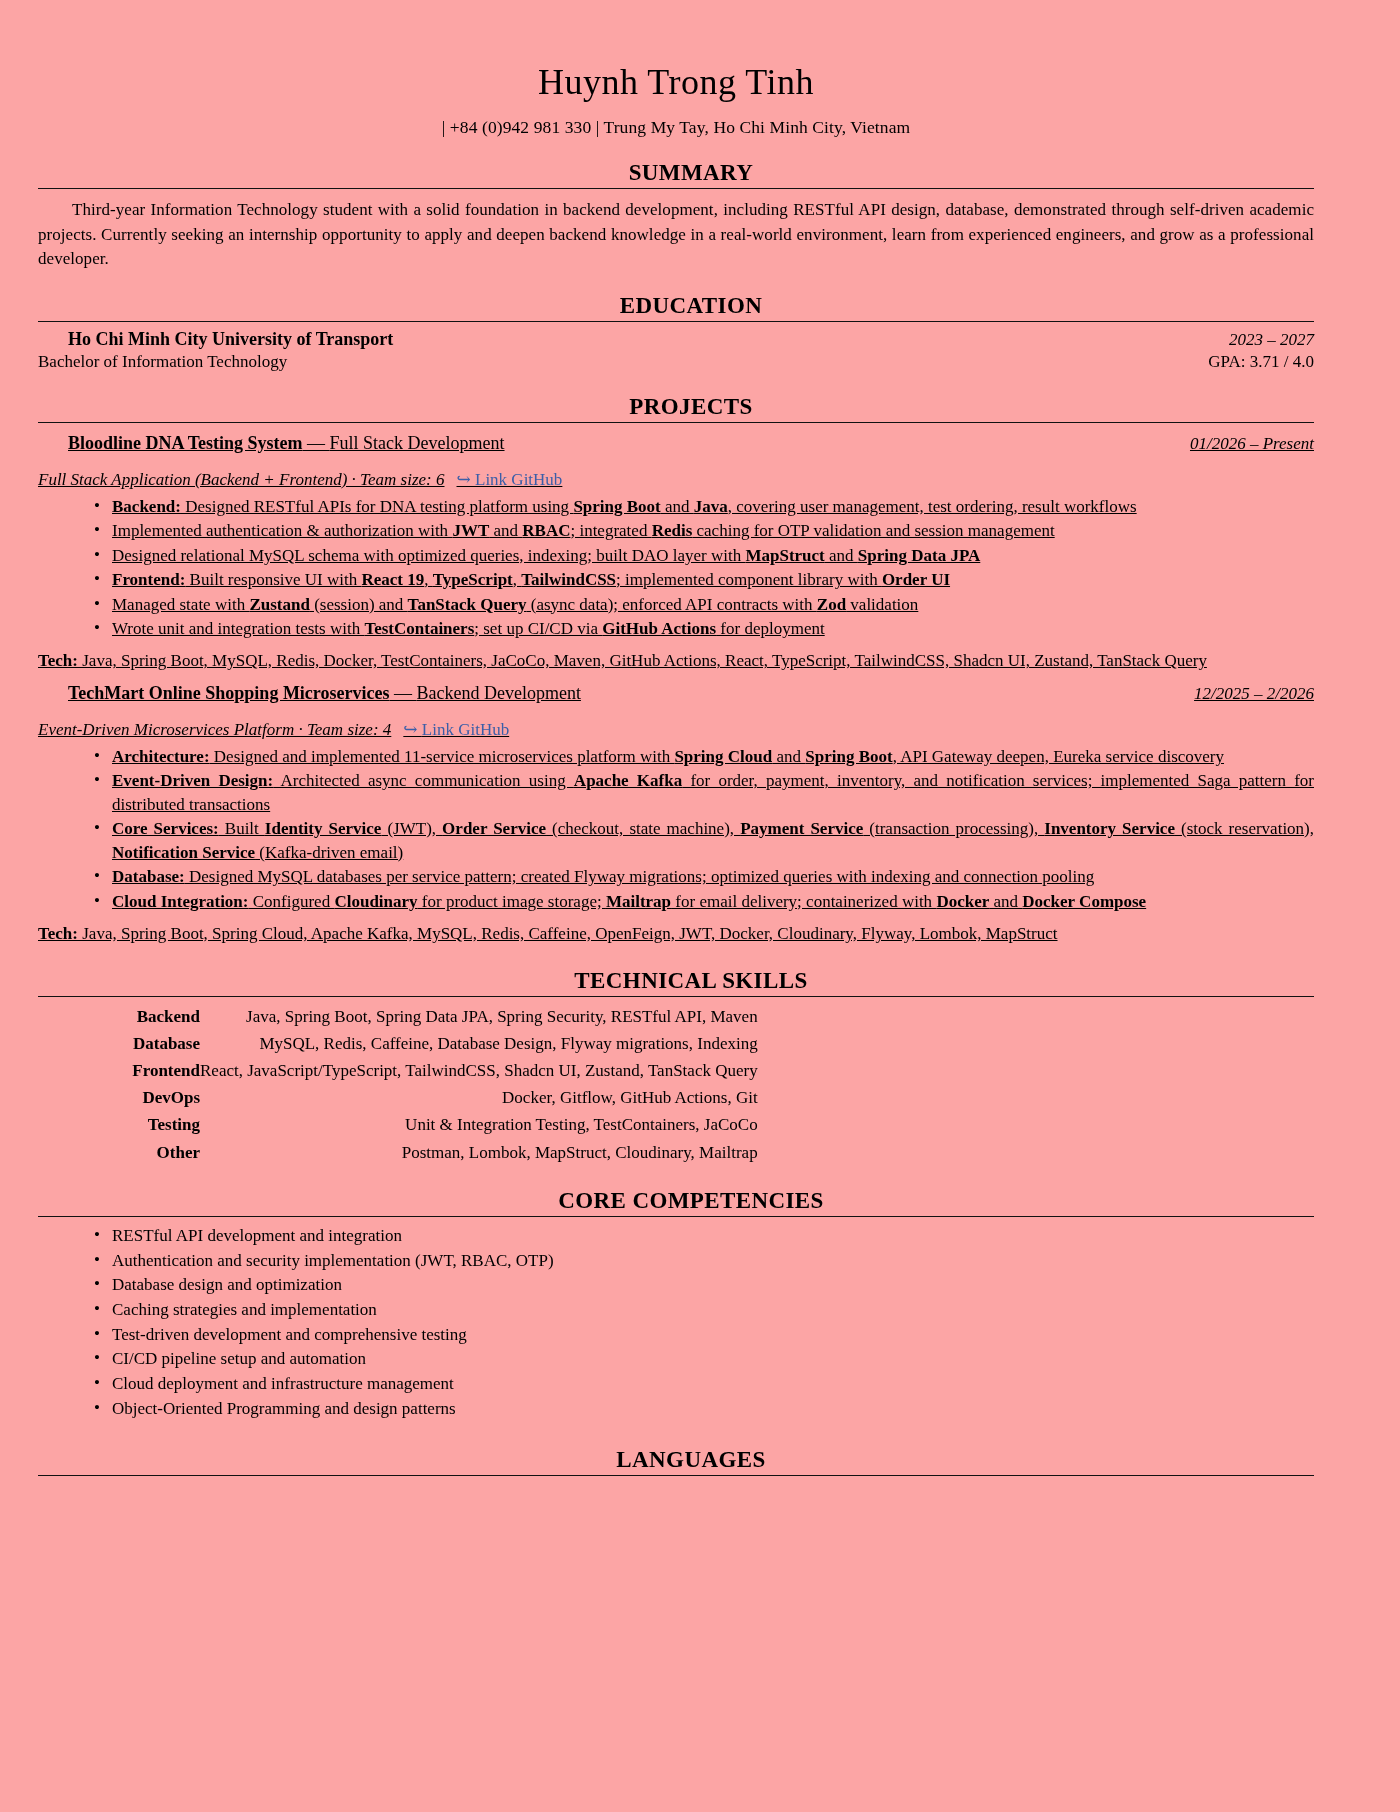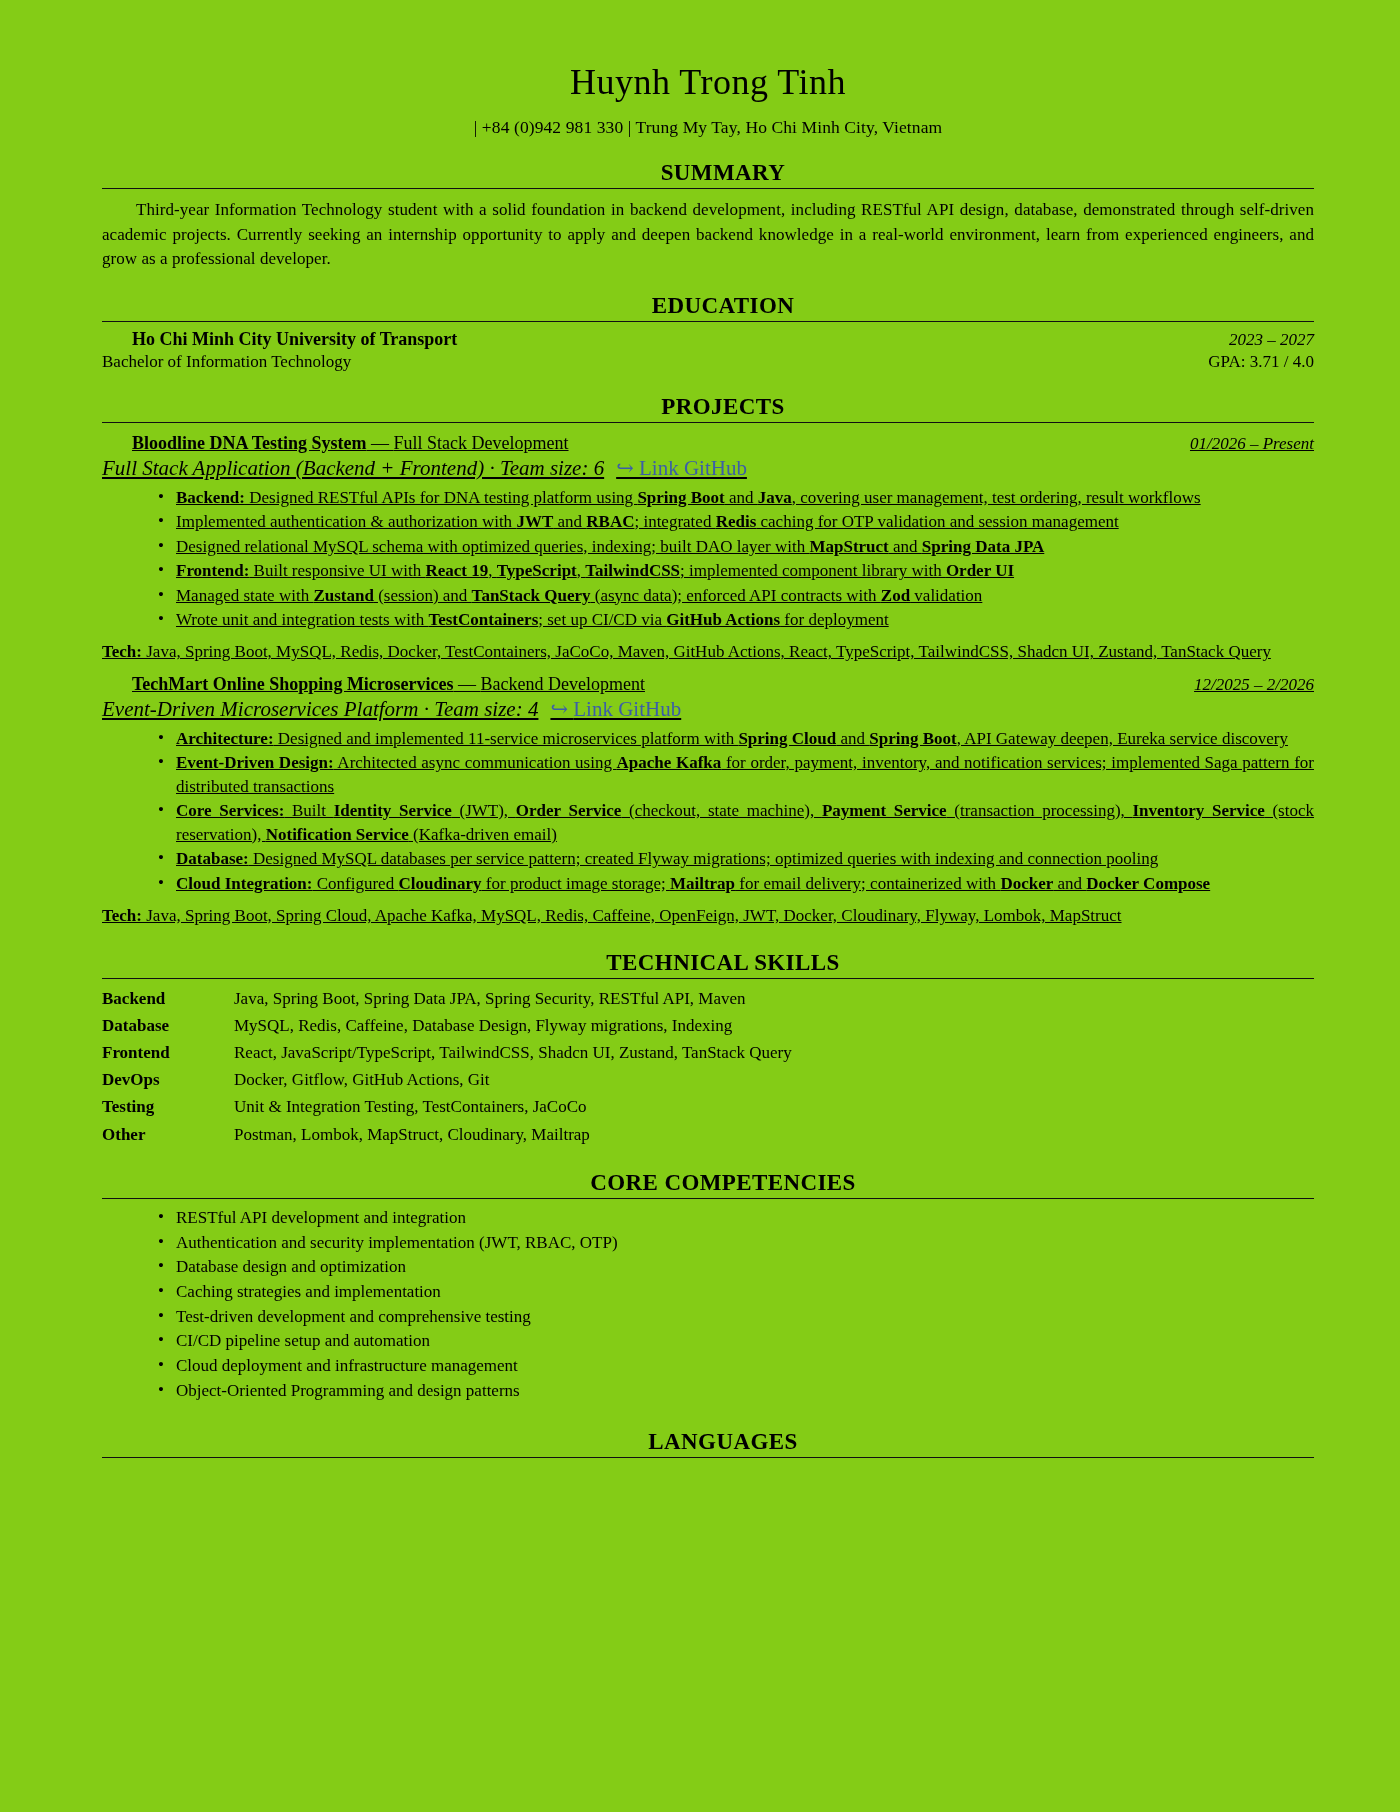--- a/index.html
+++ b/index.html
@@ -8,23 +8,23 @@
     background: #ffffff;
   }
   body {
     font-family: "Liberation Serif", "DejaVu Serif", serif;
     color: #000000;
   }
   .page {
     width: 1400px;
     min-height: 1812px;
     margin: 0 auto;
-    background: #84cc16;
+    background: #fca5a5;
     box-sizing: border-box;
-    padding: 52px 86px 40px 102px;
+    padding: 52px 86px 40px 38px;
     position: relative;
   }
   
   .name {
     text-align: center;
     font-size: 36px;
     font-weight: normal;
     letter-spacing: 0.5px;
     margin: 10px 0 0 0;
     line-height: 1.15;
@@ -98,23 +98,23 @@
     font-weight: normal;
   }
   .proj-role {
     font-weight: normal;
   }
   .proj-dates {
     font-size: 17px;
     font-style: italic;
   }
   .proj-sub {
-    font-size: 21px;
+    font-size: 17px;
     font-style: italic;
-    margin-top: 2px;
+    margin-top: 15px;
   }
   .proj-link {
     color: #3b5ea8;
     font-style: normal;
     margin-left: 12px;
   }
   .arrow-icon {
     color: #3b5ea8;
     font-style: normal;
   }
@@ -145,20 +145,22 @@
     margin-top: 9px;
   }
   .tech-label {
     font-weight: bold;
   }
   b, strong { font-weight: bold; }
   
   table.skills {
     border-collapse: collapse;
     margin-top: 7px;
+    margin-left: 30px;
+    text-align: right;
   }
   table.skills td {
     font-size: 17px;
     padding: 2.5px 0;
     vertical-align: top;
     line-height: 1.3;
   }
   td.skill-cat {
     font-weight: bold;
     width: 132px;

